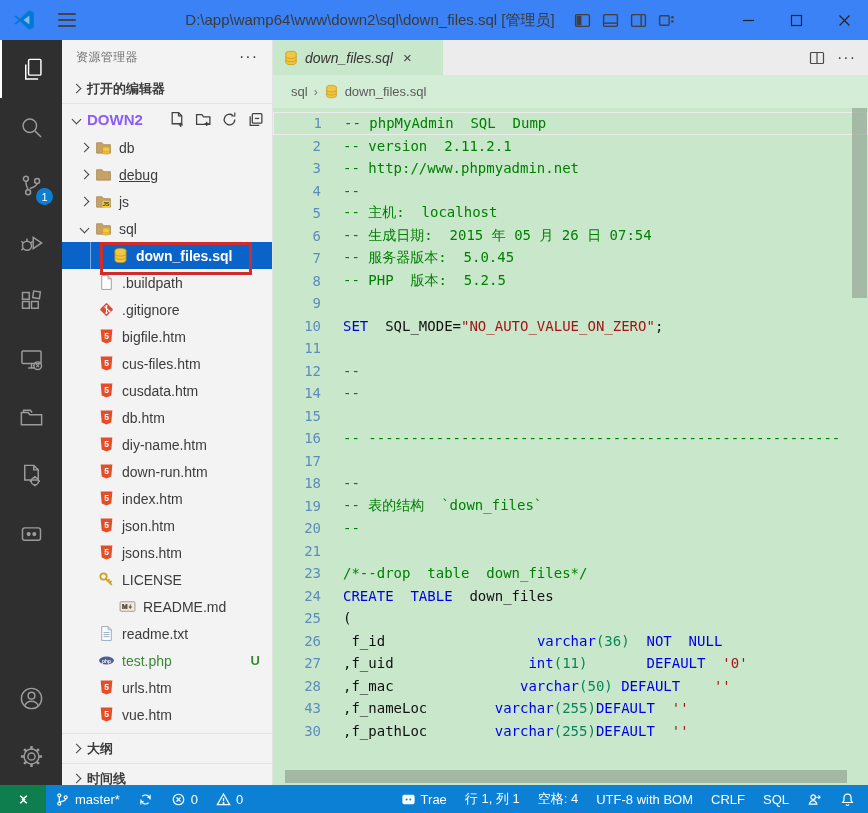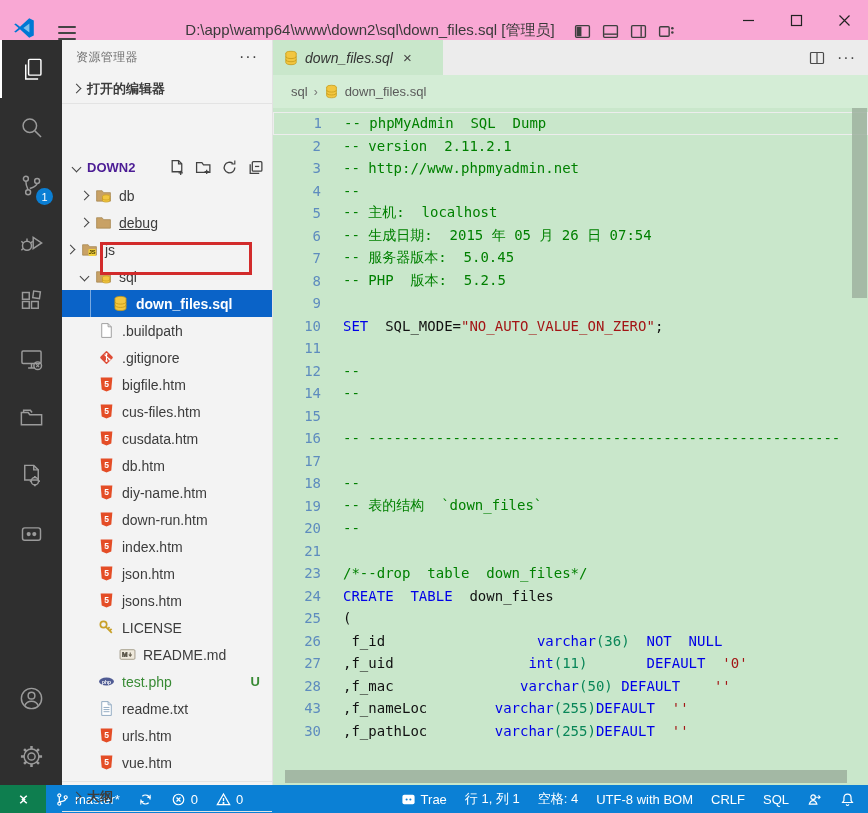--- a/index.html
+++ b/index.html
@@ -1,20 +1,20 @@
 <!DOCTYPE html>
 <html><head>
 <meta charset="utf-8">
 <style>
   * { margin:0; padding:0; box-sizing:border-box; }
   html,body { width:868px; height:813px; overflow:hidden; font-family:"Liberation Sans",sans-serif; }
   body { background:#C9E7CB; }
 
   
-  .titlebar { height:40px; background:#f9a8d4; display:flex; align-items:flex-end; position:relative; }
+  .titlebar { height:40px; background:#3b82f6; display:flex; align-items:center; position:relative; }
   .tb-logo { width:24px; height:24px; margin-left:12px; }
   .tb-menu { margin-left:22px; width:18px; display:flex; flex-direction:column; gap:4px; cursor:pointer; }
   .tb-menu div { height:2px; background:#444; border-radius:1px; }
   .tb-title { position:absolute; left:170px; width:400px; text-align:center; font-size:15px; color:#3A3A3A; white-space:nowrap; }
   .tb-layouts { position:absolute; left:574px; display:flex; gap:11px; align-items:center; }
   .tb-layouts .ic { width:17px; height:17px; color:#3F3F3F; }
   .tb-wins { position:absolute; right:0; top:0; height:40px; display:flex; }
   .tb-winbtn { width:48px; height:40px; display:flex; align-items:center; justify-content:center; color:#222; }
   .tb-winbtn svg { width:13px; height:13px; }
 
@@ -30,21 +30,21 @@
   .ab-spacer { flex:1; }
 
   
   .sidebar { width:211px; background:#F3F3F3; position:relative; border-right:1px solid #E2E2E2; }
   .sb-title { height:34px; display:flex; align-items:center; padding:0 14px; font-size:12px; color:#6F6F6F; letter-spacing:.4px; }
   .sb-title .dots { margin-left:auto; font-size:16px; color:#424242; letter-spacing:1px; cursor:pointer; }
   .sb-sect { height:30px; display:flex; align-items:center; padding:0 6px; font-size:13px; font-weight:bold; color:#3C3C3C; border-bottom:1px solid #E3E3E3; cursor:pointer; }
   .sb-sect.top-line { border-top:1px solid #E3E3E3; border-bottom:none; }
   .chev { width:7px; height:7px; border-right:1.6px solid #424242; border-bottom:1.6px solid #424242; transform:rotate(-45deg); margin:0 7px 0 5px; flex:0 0 auto; }
   .chev.down { transform:rotate(45deg); }
-  .sb-proj { height:30px; display:flex; align-items:center; padding:0 8px 0 6px; font-size:13px; font-weight:bold; color:#4c1d95;margin-top:48px; }
+  .sb-proj { height:30px; display:flex; align-items:center; padding:0 8px 0 6px; font-size:15px; font-weight:bold; color:#8b5cf6; }
   .sb-proj .acts { margin-left:auto; display:flex; gap:9px; color:#424242; }
   .sb-proj .acts .ic { width:17px; height:17px; cursor:pointer; }
   .tree { height:599px; overflow:hidden; }
   .trow { height:27px; display:flex; align-items:center; font-size:14px; color:#3C3C3C; cursor:pointer; white-space:nowrap; position:relative; }
   .trow .ficon { width:17px; height:17px; margin-right:7px; flex:0 0 auto; }
   .trow.sel { background:#0A63C8; color:#fff; font-weight:bold; }
   .trow.sel .iguide { position:absolute; left:28px; top:0; bottom:0; width:1px; background:rgba(255,255,255,.45); }
   .trow .ubadge { margin-left:auto; margin-right:12px; font-size:13px; font-weight:bold; color:#388A34; }
   .redbox { position:absolute; left:38px; top:202px; width:152px; height:33px; border:3px solid #D22B2B; z-index:5; pointer-events:none; }
 
@@ -265,21 +265,21 @@
             </svg></span>
           <span>db</span>
         </div>
         <div class="trow" style="padding-left: 14px; text-decoration: underline;">
           <span class="chev"></span>
           <span class="ficon"><svg viewBox="0 0 16 16" width="100%" height="100%">
               <path d="M1.5 3.5h5.2l1.4 1.8h6.4v8H1.5z" fill="#C8A165" stroke="#A5854F" stroke-width="0.7"></path>
             </svg></span>
           <span>debug</span>
         </div>
-        <div class="trow" style="">
+        <div class="trow" style="padding-left: 14px;">
           <span class="chev"></span>
           <span class="ficon"><svg viewBox="0 0 16 16" width="100%" height="100%">
               <path d="M1.5 3.5h5.2l1.4 1.8h6.4v8H1.5z" fill="#C8A165" stroke="#A5854F" stroke-width="0.7"></path>
               <rect x="7" y="7.5" width="7" height="6.5" rx="1" fill="#F2D03C"></rect>
               <text x="10.5" y="12.6" font-size="5.4" font-family="Liberation Sans,sans-serif" font-weight="bold" fill="#4a3b00" text-anchor="middle">JS</text>
             </svg></span>
           <span>js</span>
         </div>
         <div class="trow" style="padding-left: 14px;">
           <span class="chev down"></span>
@@ -392,33 +392,33 @@
               <rect x="1" y="3.5" width="14" height="9" rx="1" fill="#ECE5D8" stroke="#8a8süa7a" stroke-width="0"></rect>
               <rect x="1" y="3.5" width="14" height="9" rx="1" fill="#EFE9DC" stroke="#9a917e" stroke-width="0.8"></rect>
               <text x="5.6" y="10.6" font-size="6.4" font-family="Liberation Sans,sans-serif" font-weight="bold" fill="#6a6least050" text-anchor="middle">M</text>
               <text x="5.6" y="10.6" font-size="6.4" font-family="Liberation Sans,sans-serif" font-weight="bold" fill="#665f4e" text-anchor="middle">M</text>
               <path d="M10.6 6v3.4M9.2 8l1.4 1.6L12 8" stroke="#665f4e" stroke-width="1" fill="none"></path>
             </svg></span>
           <span>README.md</span>
         </div>
         <div class="trow" style="padding-left: 36px;">
           <span class="ficon"><svg viewBox="0 0 16 16" width="100%" height="100%">
-              <ellipse cx="8" cy="8" rx="7" ry="3.8" fill="#4F5B93"></ellipse>
-              <text x="8" y="10" font-size="4.6" font-family="Liberation Sans,sans-serif" font-weight="bold" fill="#fff" text-anchor="middle">php</text>
-            </svg></span>
-          <span style="color: rgb(56, 138, 52);">test.php</span>
-          <span class="ubadge">U</span>
-        </div>
-        <div class="trow" style="padding-left: 36px;">
-          <span class="ficon"><svg viewBox="0 0 16 16" width="100%" height="100%">
               <path d="M3.5 1.5h6l3 3v10h-9z" fill="#fff" stroke="#8FA8C0" stroke-width="0.9"></path>
               <path d="M9.5 1.5v3h3" fill="none" stroke="#8FA8C0" stroke-width="0.9"></path>
               <path d="M5.2 7h5.6M5.2 9h5.6M5.2 11h5.6" stroke="#8FA8C0" stroke-width="0.9"></path>
             </svg></span>
           <span>readme.txt</span>
+        </div>
+        <div class="trow" style="padding-left: 36px;">
+          <span class="ficon"><svg viewBox="0 0 16 16" width="100%" height="100%">
+              <ellipse cx="8" cy="8" rx="7" ry="3.8" fill="#4F5B93"></ellipse>
+              <text x="8" y="10" font-size="4.6" font-family="Liberation Sans,sans-serif" font-weight="bold" fill="#fff" text-anchor="middle">php</text>
+            </svg></span>
+          <span style="color: rgb(56, 138, 52);">test.php</span>
+          <span class="ubadge">U</span>
         </div>
         <div class="trow" style="padding-left: 36px;">
           <span class="ficon"><svg viewBox="0 0 16 16" width="100%" height="100%">
               <path d="M2.5 1.5h11l-1 11.3L8 14.7l-4.5-1.9z" fill="#E44D26"></path>
               <text x="8" y="10.8" font-size="8" font-family="Liberation Sans,sans-serif" font-weight="bold" fill="#fff" text-anchor="middle">5</text>
             </svg></span>
           <span>urls.htm</span>
         </div>
         <div class="trow" style="padding-left: 36px;">
           <span class="ficon"><svg viewBox="0 0 16 16" width="100%" height="100%">

